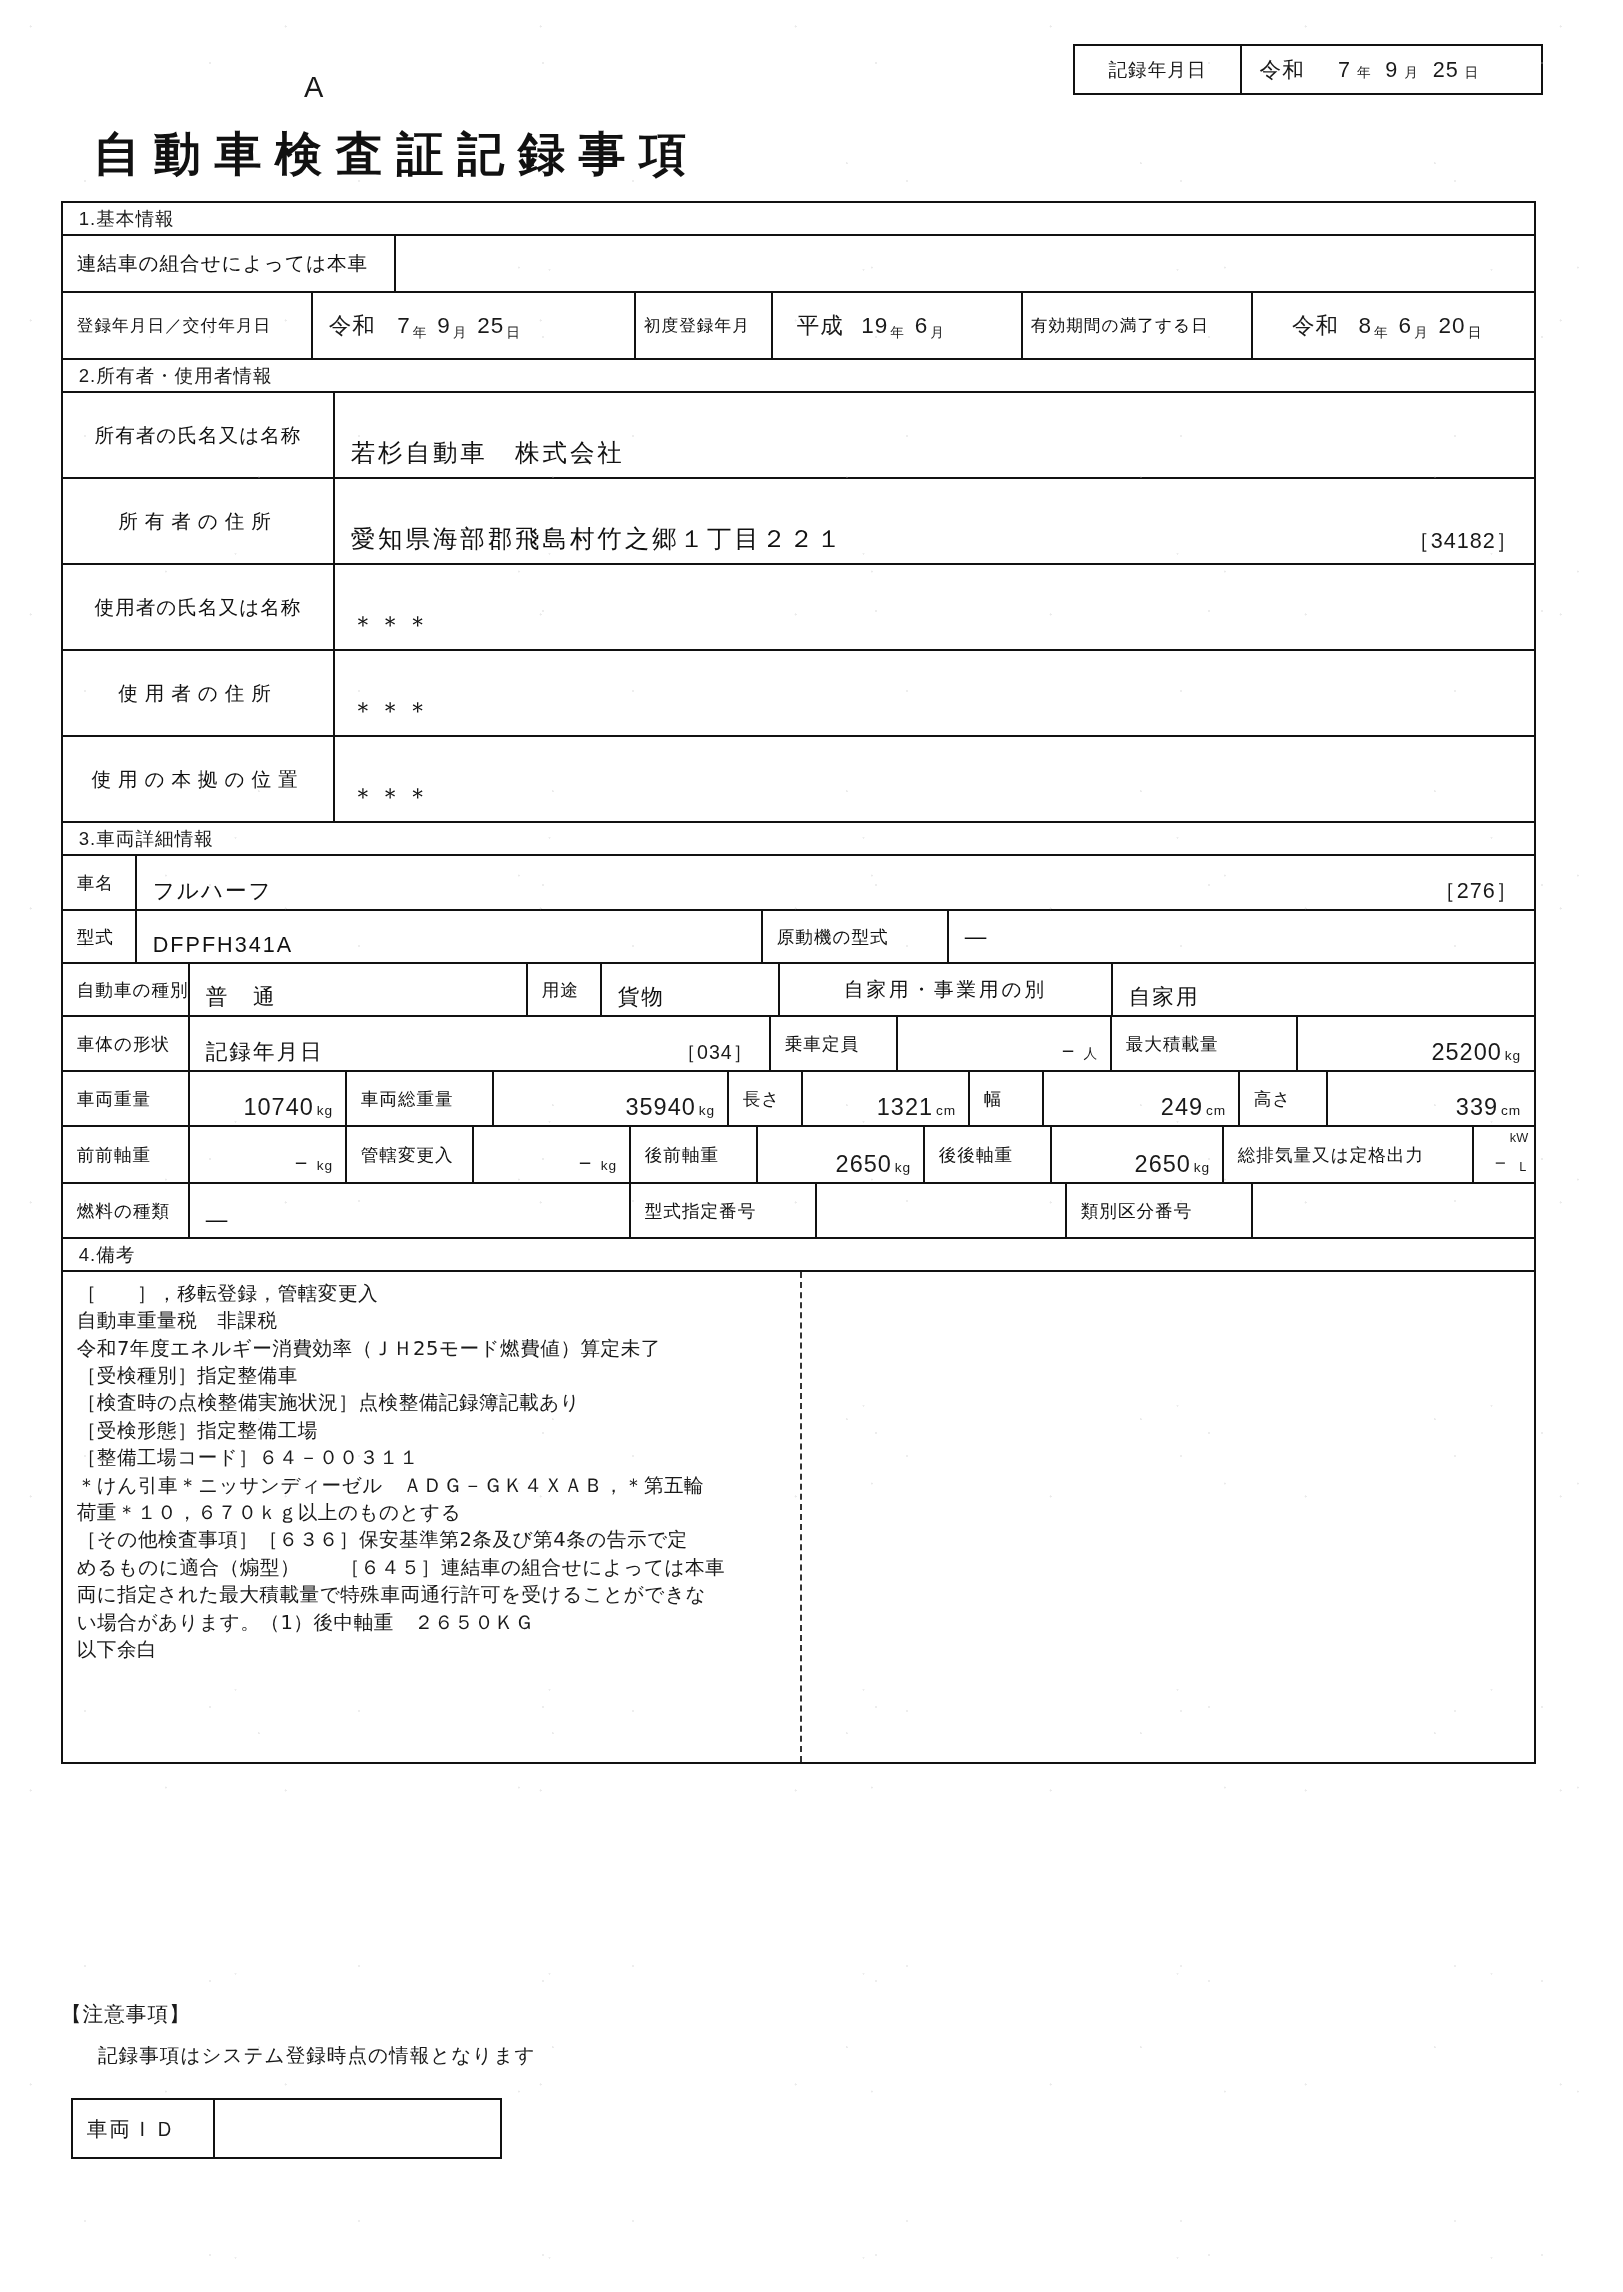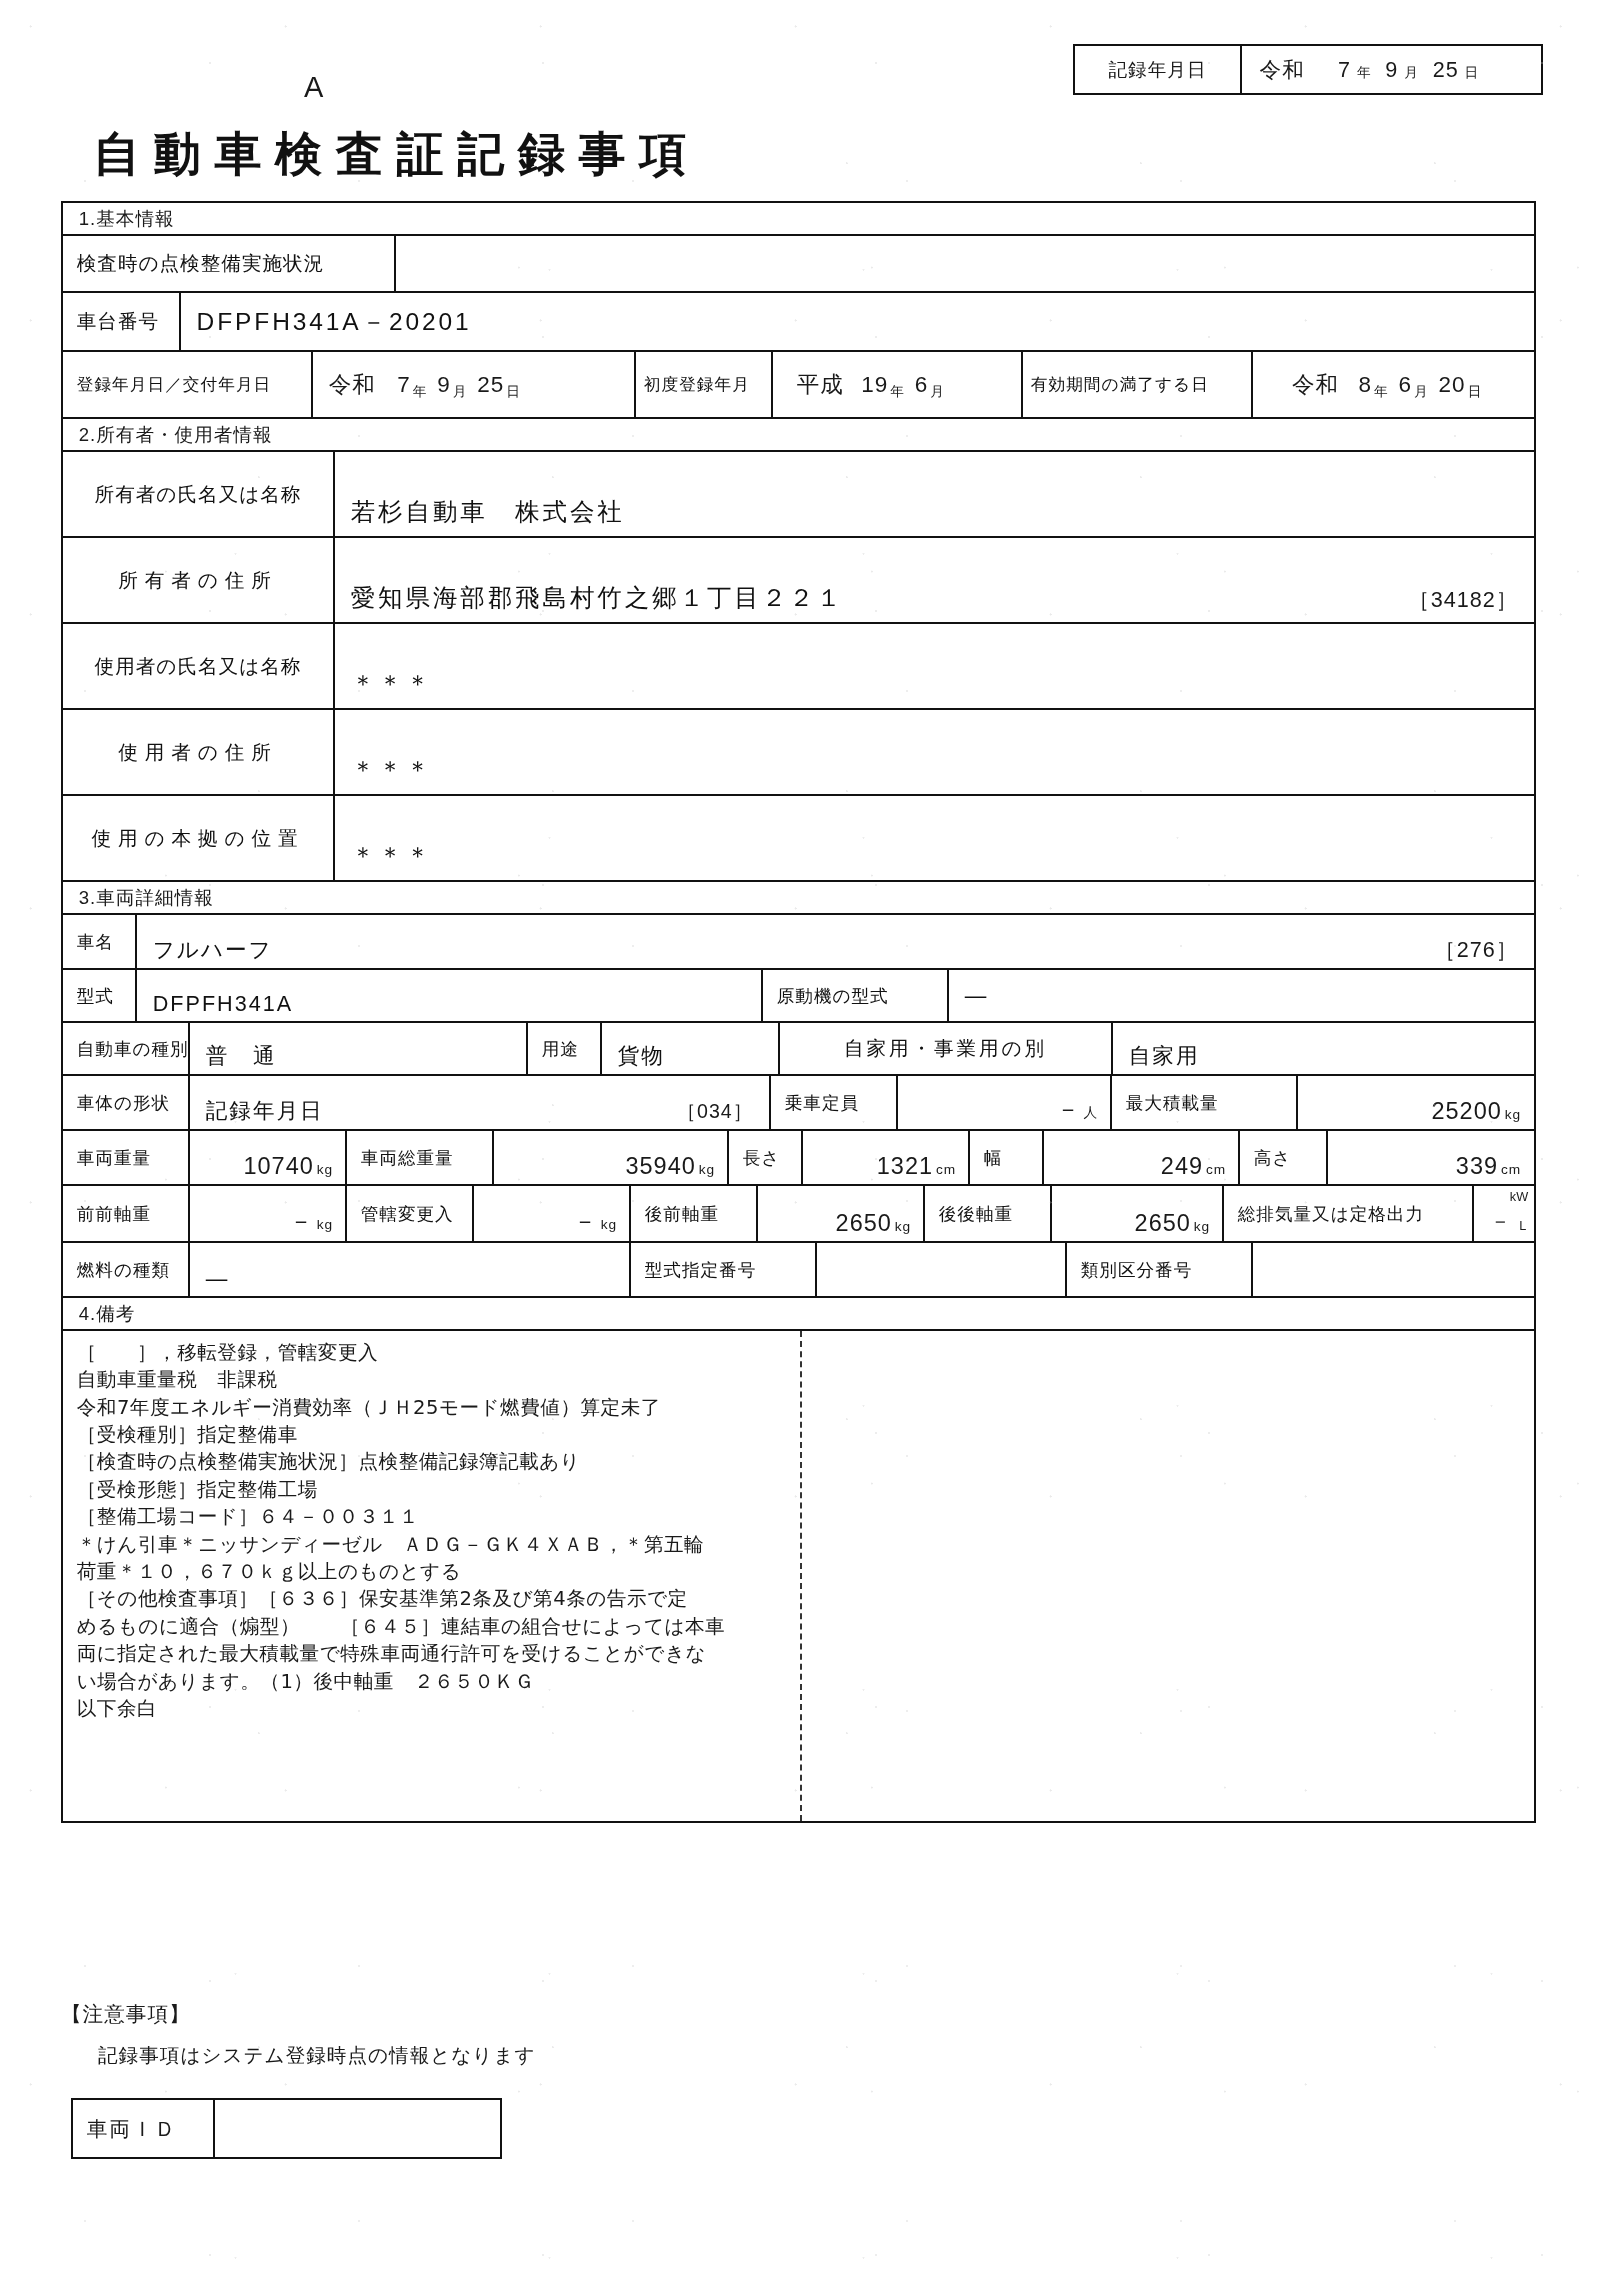--- a/index.html
+++ b/index.html
@@ -255,35 +255,27 @@
   <div class="frame">
 
     <div class="row r-sec">
       <div class="cell" style="width:1471px;">
         <span class="section">1.基本情報</span>
       </div>
     </div>
 
     <div class="row" style="height:57px;">
       <div class="cell" style="width:333px;">
-        <span class="lbl">検査時の点検整備実施状況</span>
+        <span class="lbl">連結車の組合せによっては本車</span>
       </div>
       <div class="cell" style="width:1138px;">
         <span class="val"></span>
       </div>
     </div>
 
-    <div class="row" style="height:59px;">
-      <div class="cell" style="width:118px;">
-        <span class="lbl">車台番号</span>
-      </div>
-      <div class="cell" style="width:1354px;">
-        <span class="val">DFPFH341A－20201</span>
-      </div>
-    </div>
 
     <div class="row" style="height:67px;">
       <div class="cell" style="width:250px;">
         <span class="lbl" style="font-size:16.7px;">登録年月日／交付年月日</span>
       </div>
       <div class="cell" style="width:323px;">
         <span class="dateval">
           <span>令和</span>
           <span style="width:21.6px"></span>
           <span>7</span>

